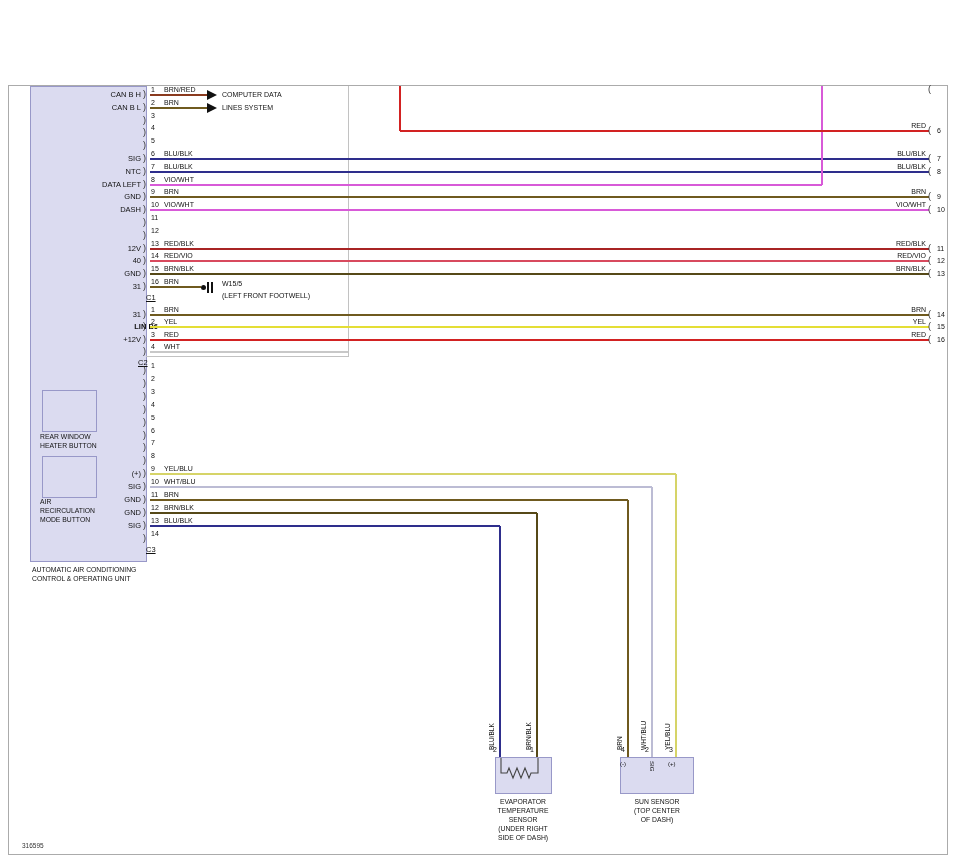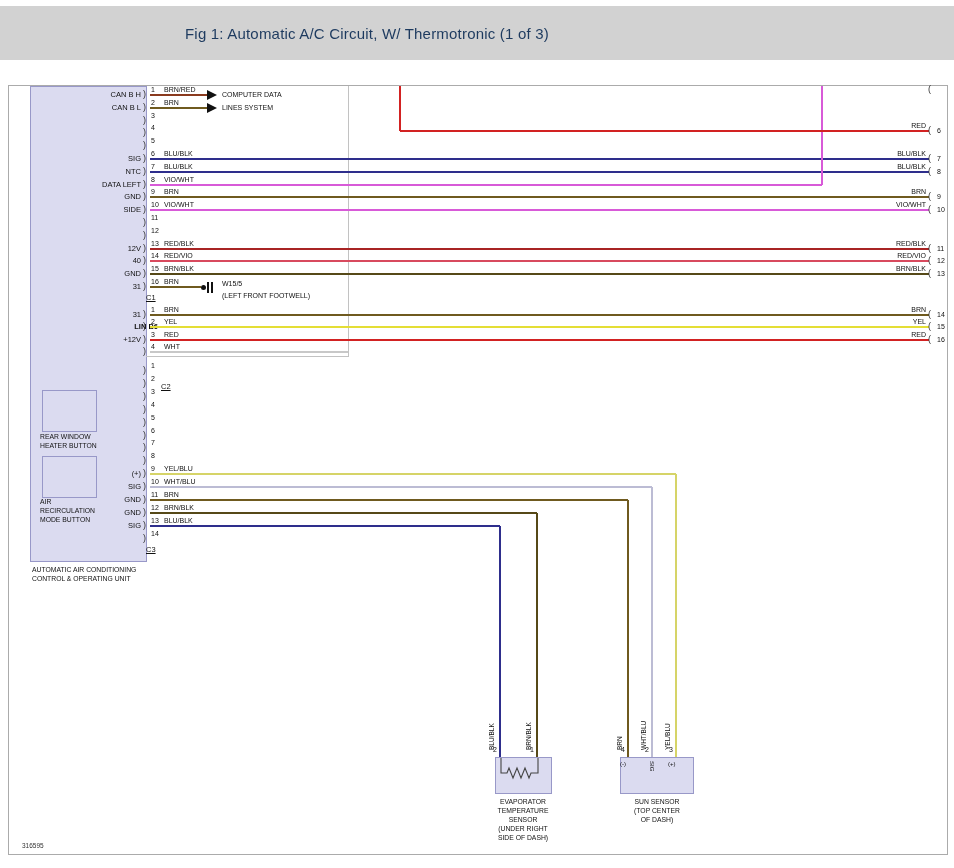--- a/index.html
+++ b/index.html
@@ -27,23 +27,20 @@
   .vlabel{position:absolute;font-size:6.5px;color:#111;writing-mode:vertical-rl;transform:rotate(180deg);}
   .term{position:absolute;font-size:6px;color:#111;}
   .vterm{writing-mode:vertical-rl;}
   .grayline{position:absolute;background:#c2c2c2;}
   .footer{position:absolute;font-size:6.5px;color:#333;}
 </style>
 </head>
 <body>
 
 <div id="stage">
-  <div class="titlebar">
-    <div class="title">Fig 1: Automatic A/C Circuit, W/ Thermotronic (1 of 3)</div>
-  </div>
 
   <div class="frame"></div>
 
   <div class="unit-box"></div>
 
   <div class="sub-box" style="left:42px;top:390px;width:53px;height:40px;"></div>
   <div class="small-label" style="left:40px;top:432px;">REAR WINDOW
 HEATER BUTTON</div>
 
   <div class="sub-box" style="left:42px;top:456px;width:53px;height:40px;"></div>
@@ -110,21 +107,21 @@
     <div class="wlabel" style="left: 164px; top: 176px;">VIO/WHT</div>
     <div class="wire" style="left: 150px; top: 184px; width: 672px; height: 2px; background: rgb(216, 90, 216);"></div>
     <div class="wire" style="left: 821px; top: 86px; width: 2px; height: 99px; background: rgb(216, 90, 216);"></div>
     <div class="bracket" style="left: 143px; top: 191px;">)</div>
     <div class="pin-num" style="left: 151px; top: 188px;">9</div>
     <div class="sig" style="left: 55px; top: 192px; width: 86px;">GND</div>
     <div class="wlabel" style="left: 164px; top: 188px;">BRN</div>
     <div class="wire" style="left: 150px; top: 196px; width: 779px; height: 2px; background: rgb(111, 90, 31);"></div>
     <div class="bracket" style="left: 143px; top: 204px;">)</div>
     <div class="pin-num" style="left: 151px; top: 201px;">10</div>
-    <div class="sig" style="left: 55px; top: 205px; width: 86px;">SIDE</div>
+    <div class="sig" style="left: 55px; top: 205px; width: 86px;">DASH</div>
     <div class="wlabel" style="left: 164px; top: 201px;">VIO/WHT</div>
     <div class="wire" style="left: 150px; top: 209px; width: 779px; height: 2px; background: rgb(216, 90, 216);"></div>
     <div class="bracket" style="left: 143px; top: 217px;">)</div>
     <div class="pin-num" style="left: 151px; top: 214px;">11</div>
     <div class="bracket" style="left: 143px; top: 230px;">)</div>
     <div class="pin-num" style="left: 151px; top: 227px;">12</div>
     <div class="bracket" style="left: 143px; top: 243px;">)</div>
     <div class="pin-num" style="left: 151px; top: 240px;">13</div>
     <div class="sig" style="left: 55px; top: 244px; width: 86px;">12V</div>
     <div class="wlabel" style="left: 164px; top: 240px;">RED/BLK</div>
@@ -162,21 +159,21 @@
     <div class="wire" style="left: 150px; top: 326px; width: 779px; height: 2px; background: rgb(228, 222, 53);"></div>
     <div class="bracket" style="left: 143px; top: 334px;">)</div>
     <div class="pin-num" style="left: 151px; top: 331px;">3</div>
     <div class="sig" style="left: 55px; top: 335px; width: 86px;">+12V</div>
     <div class="wlabel" style="left: 164px; top: 331px;">RED</div>
     <div class="wire" style="left: 150px; top: 339px; width: 779px; height: 2px; background: rgb(210, 34, 34);"></div>
     <div class="bracket" style="left: 143px; top: 346px;">)</div>
     <div class="pin-num" style="left: 151px; top: 343px;">4</div>
     <div class="wlabel" style="left: 164px; top: 343px;">WHT</div>
     <div class="wire" style="left: 150px; top: 351px; width: 198px; height: 2px; background: rgb(200, 200, 200);"></div>
-    <div class="conn-label" style="left: 161px; top: 358px; margin-top: 24px;">C2</div>
+    <div class="conn-label" style="left: 138px; top: 358px;">C2</div>
     <div class="bracket" style="left: 143px; top: 365px;">)</div>
     <div class="pin-num" style="left: 151px; top: 362px;">1</div>
     <div class="bracket" style="left: 143px; top: 378px;">)</div>
     <div class="pin-num" style="left: 151px; top: 375px;">2</div>
     <div class="bracket" style="left: 143px; top: 391px;">)</div>
     <div class="pin-num" style="left: 151px; top: 388px;">3</div>
     <div class="bracket" style="left: 143px; top: 404px;">)</div>
     <div class="pin-num" style="left: 151px; top: 401px;">4</div>
     <div class="bracket" style="left: 143px; top: 417px;">)</div>
     <div class="pin-num" style="left: 151px; top: 414px;">5</div>

